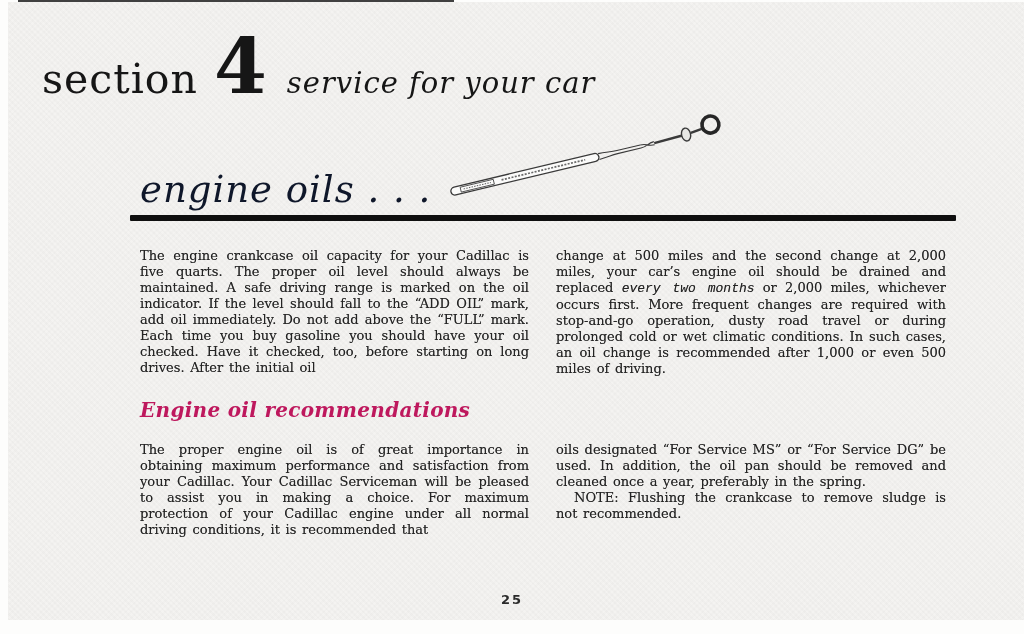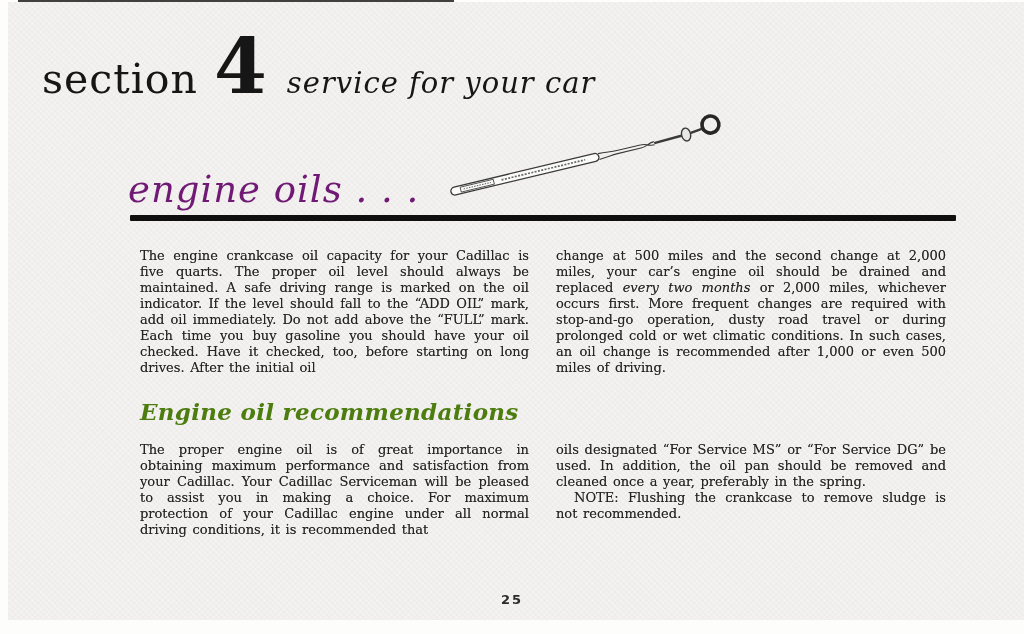--- a/index.html
+++ b/index.html
@@ -26,22 +26,22 @@
   }
   .header-row{
     position:absolute;left:42px;top:22px;
     display:flex;align-items:baseline;
     color:#161616;white-space:nowrap;
   }
   .section-word{font-size:41px;letter-spacing:1px;}
   .section-number{font-size:76px;font-weight:600;margin:0 20px 0 16px;}
   .section-title{font-size:29px;font-style:italic;letter-spacing:1px;}
   .engine-oils{
-    position:absolute;left:128px;top:168px;
-    font-size:37px;font-style:italic;color:#701a75;letter-spacing:1px;
+    position:absolute;left:140px;top:168px;
+    font-size:37px;font-style:italic;color:#0f172a;letter-spacing:1px;
     white-space:nowrap;
     text-align:right;
   }
   .dipstick{
     position:absolute;left:435px;top:108px;
   }
   .rule{
     position:absolute;left:130px;top:215px;width:826px;height:6px;
     background:#0f0f0f;border-radius:1px;
   }
@@ -53,25 +53,25 @@
     word-spacing:1.5px;
     text-shadow:0 0 0.4px rgba(0,0,0,0.45);
   }
   .body-text p{margin:0;}
   .col-left{left:140px;width:389px;}
   .col-right{left:556px;width:390px;}
   .para1{top:248px;}
   .para2{top:442px;}
   .subheading{
     position:absolute;left:140px;top:398px;
-    font-size:23px;font-style:italic;font-weight:700;color:#4d7c0f;
+    font-size:20px;font-style:italic;font-weight:700;color:#be185d;
     letter-spacing:0.3px;
   }
   .note{text-indent:18px;}
-  .em{font-style:italic;}
+  .em{font-style:italic;font-family:Liberation Mono, monospace;}
   .page-number{
     position:absolute;left:0;top:592px;width:1024px;
     text-align:center;
     font-family:"DejaVu Sans", sans-serif;
     font-size:13px;font-weight:700;letter-spacing:2px;color:#2b2b2b;
   }
 </style>
 </head>
 <body>
 

